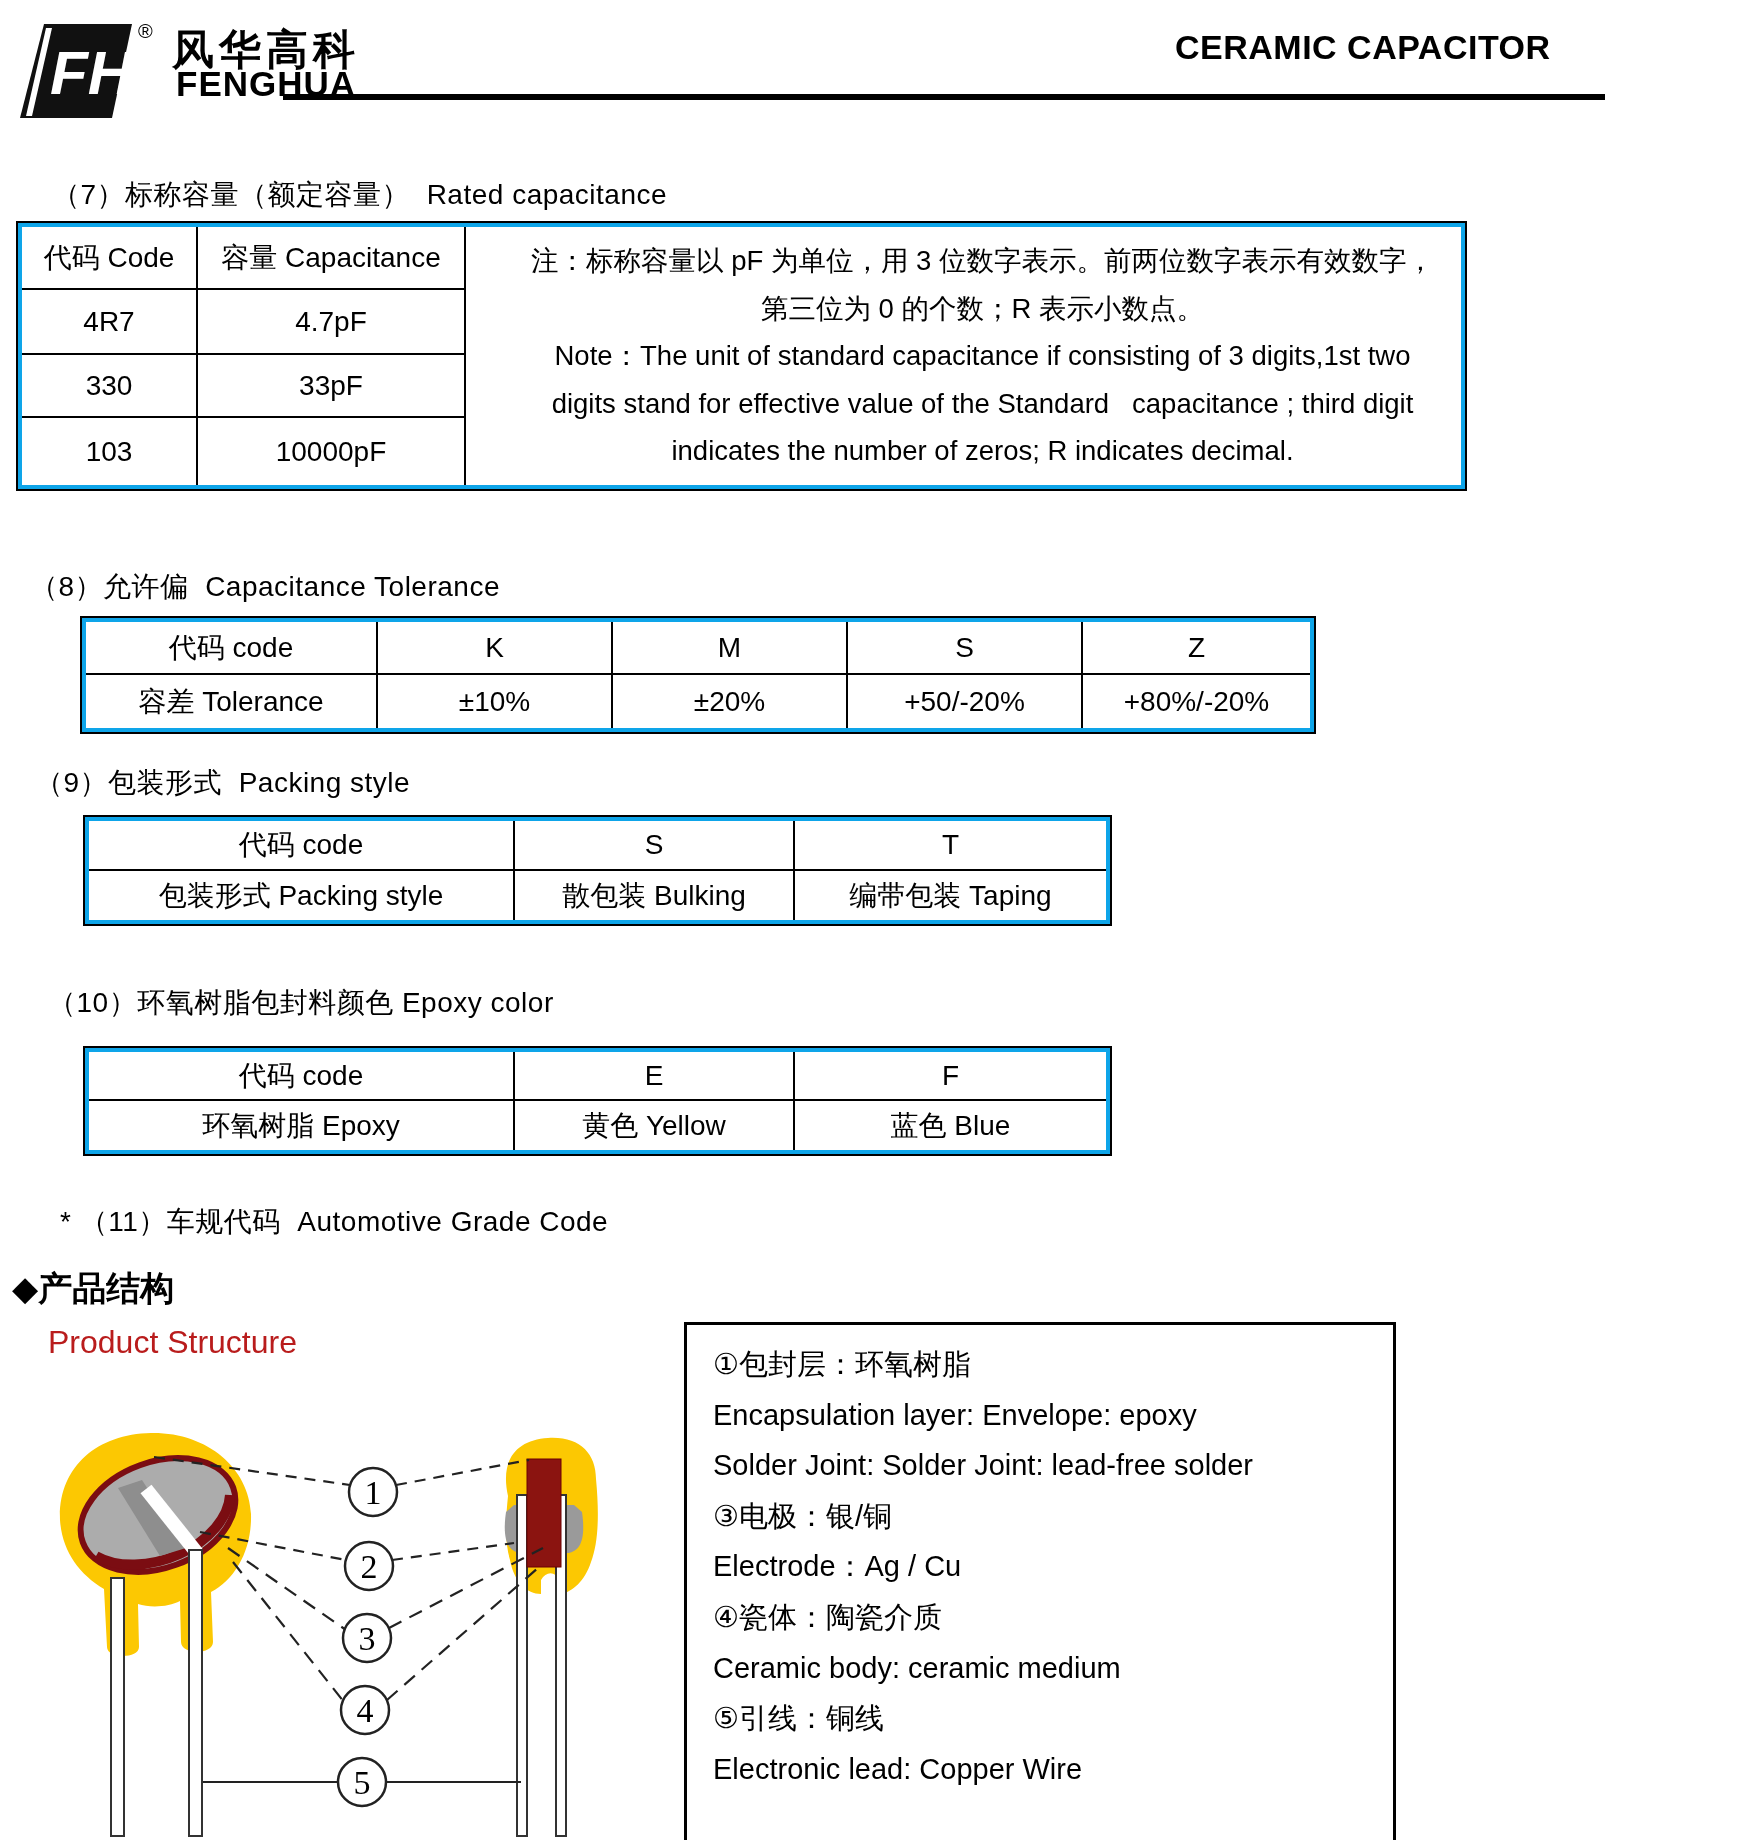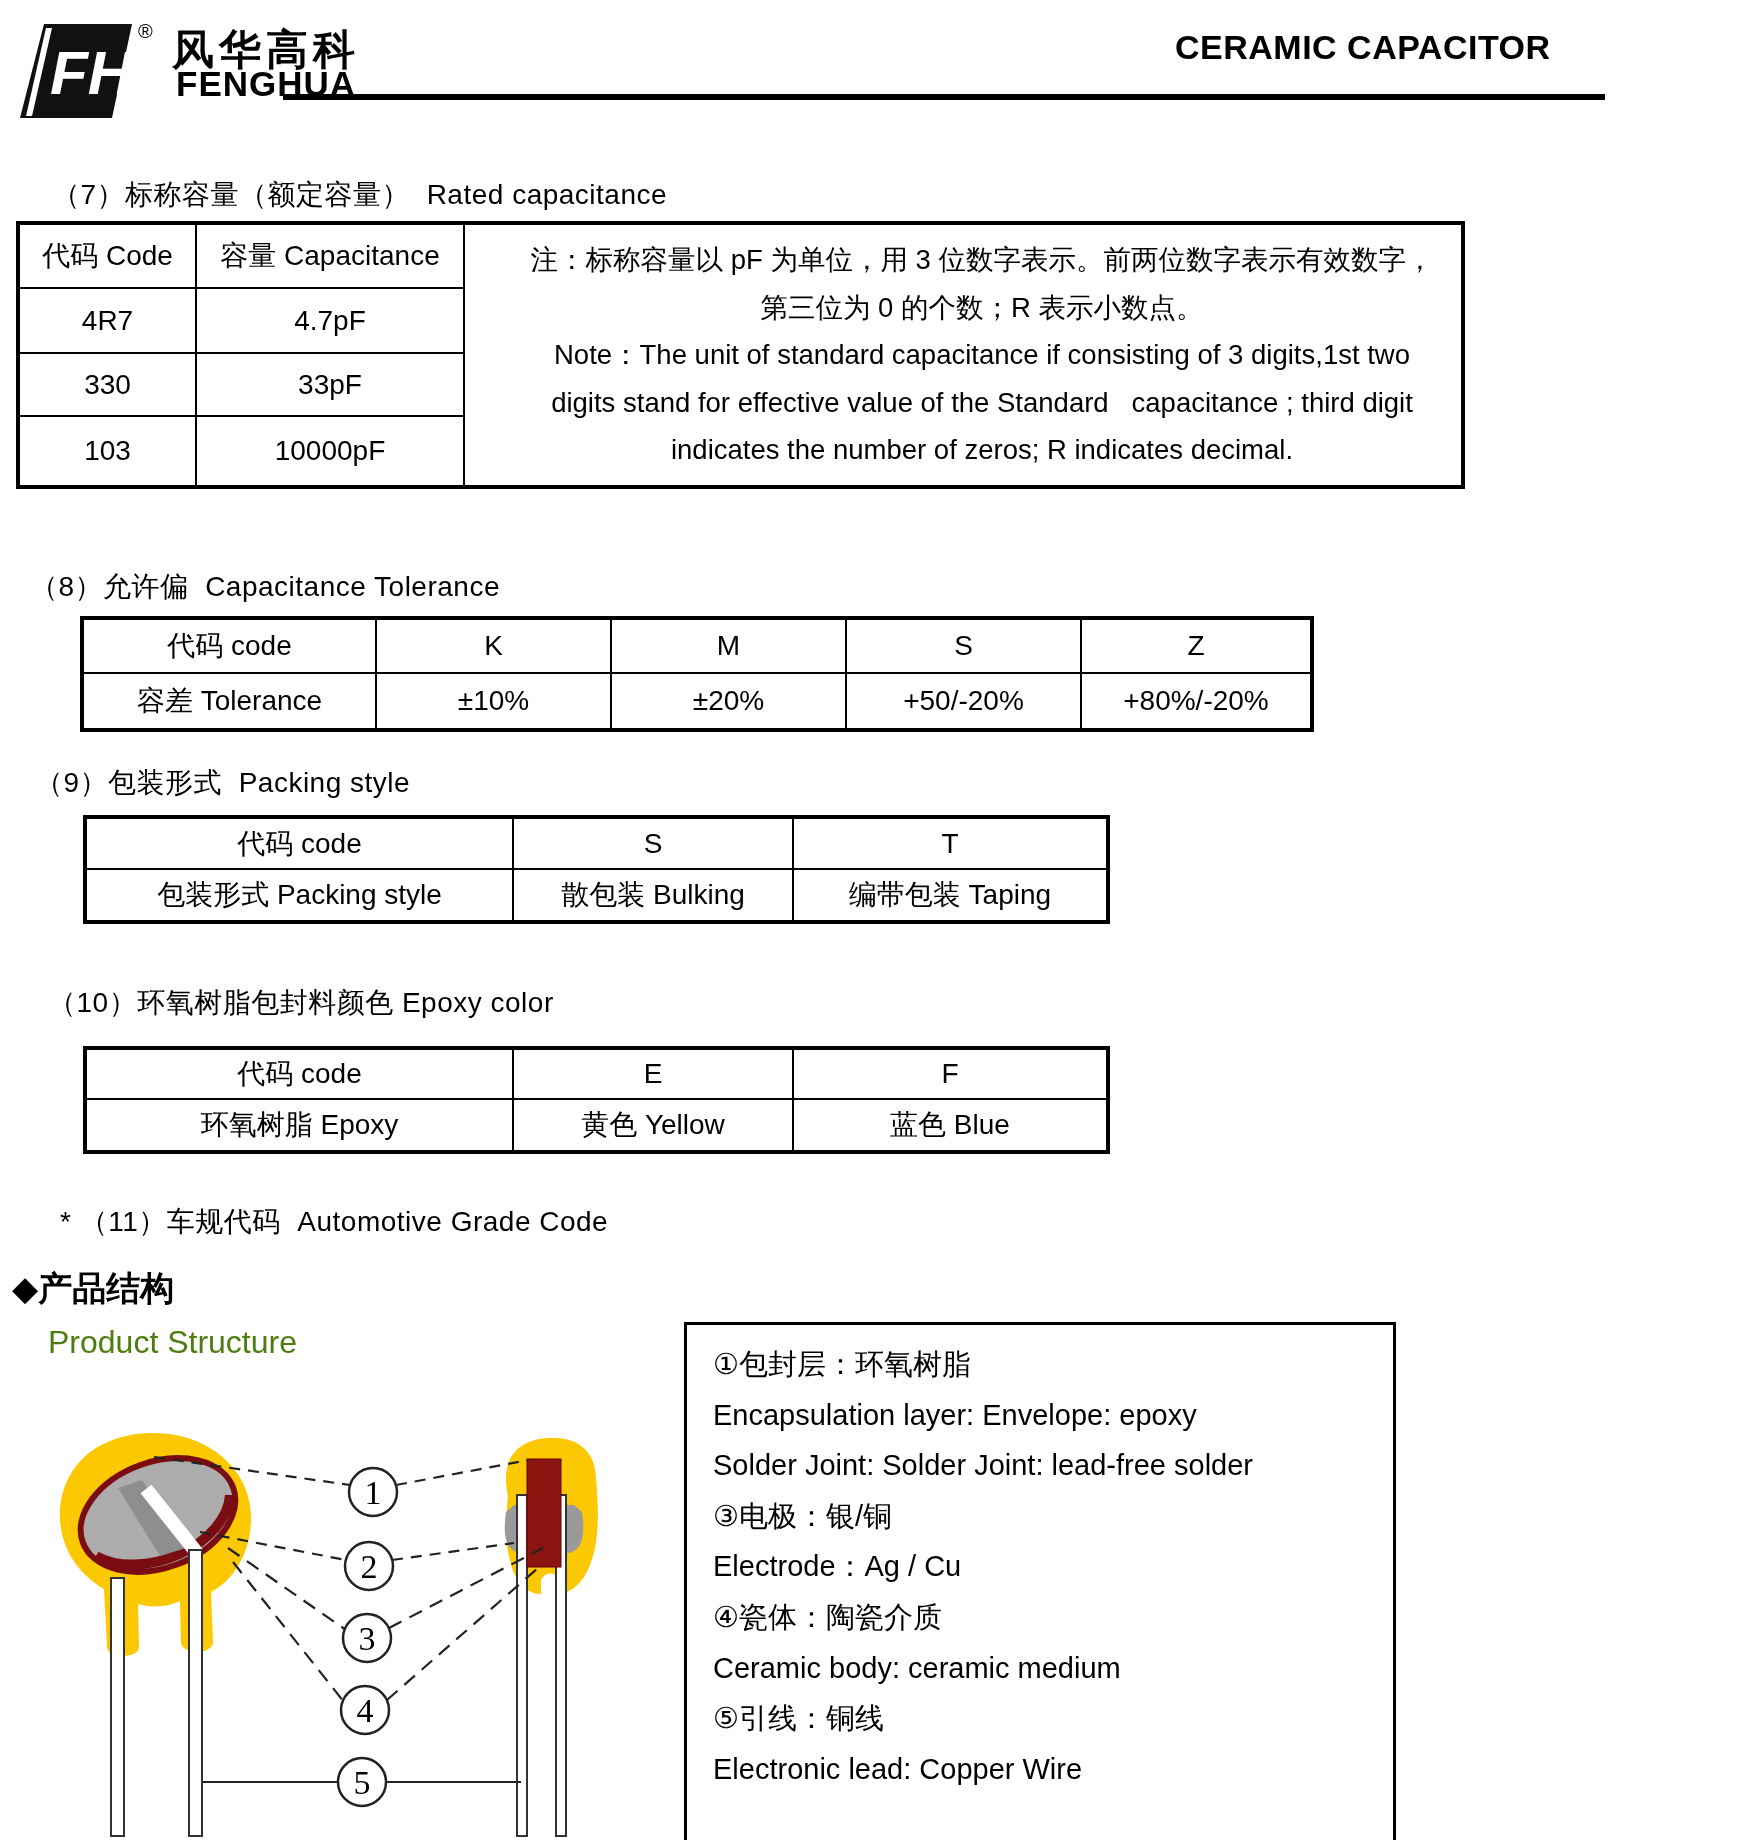--- a/index.html
+++ b/index.html
@@ -10,28 +10,28 @@
   
   .brand-cn{font-size:42px;font-weight:bold;letter-spacing:5px;}
   .brand-en{font-size:35px;font-weight:bold;letter-spacing:1px;}
   .doc-title{font-size:34px;font-weight:bold;letter-spacing:0.5px;}
   .rule{background:#000;height:6px;}
   .reg{font-size:20px;}
   
   table.dt{border-collapse:collapse;table-layout:fixed;position:absolute;}
   table.dt td,table.dt th{border:2.5px solid #000;font-weight:normal;font-size:28px;
        text-align:center;vertical-align:middle;padding:0;overflow:hidden;}
-  table.dt{border:2px solid #0ea5e9;outline:2px solid #000;}
+  table.dt{border:4px solid #0ea5e9;outline:2px solid #000;}
   td.notecell{text-align:left;vertical-align:top;padding:8px 12px 0 14px;}
   .noteline{font-size:27.5px;line-height:47.5px;white-space:pre;padding-left:38px;}
   
   .legendbox{border:3px solid #000;background:#fff;}
   .legendline{font-size:29px;line-height:50.6px;white-space:pre;}
   .struct-cn{font-size:34px;font-weight:600;}
-  .struct-en{font-size:32px;color:#4d7c0f;}
+  .struct-en{font-size:32px;color:#b91c1c;}
 </style>
 </head>
 <body>
 
 <div class="page">
 
   <div class="abs" style="left:16px;top:20px;width:122px;height:100px;">
     <svg width="122" height="100" viewBox="0 0 122 100">
       <path d="M28 4 L116 4 L96 98 L4 98 Z" fill="#111"></path>
       <path d="M10 96 L30 8 L36 8 L16 96 Z" fill="#fff"></path>

